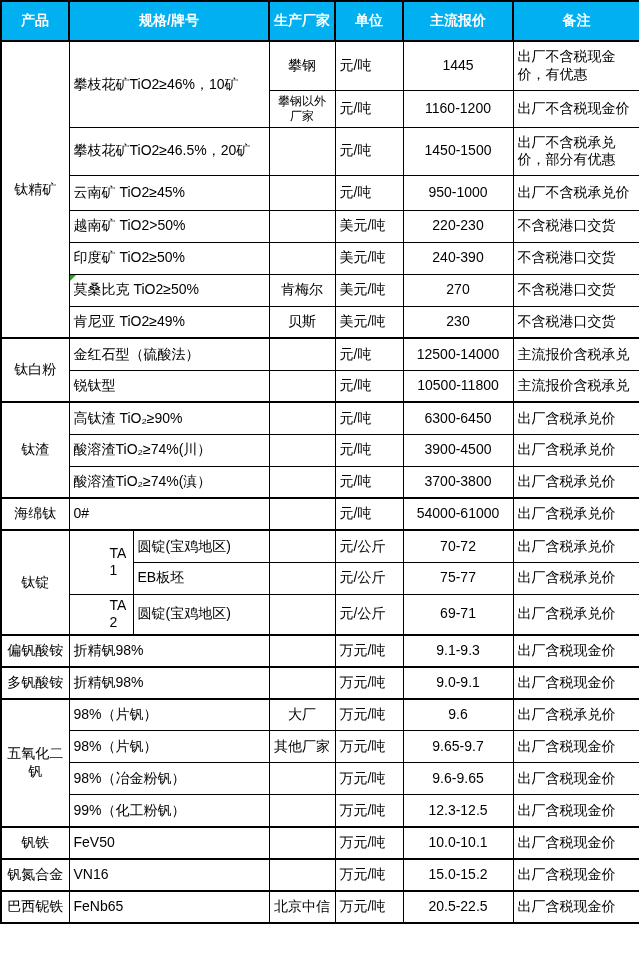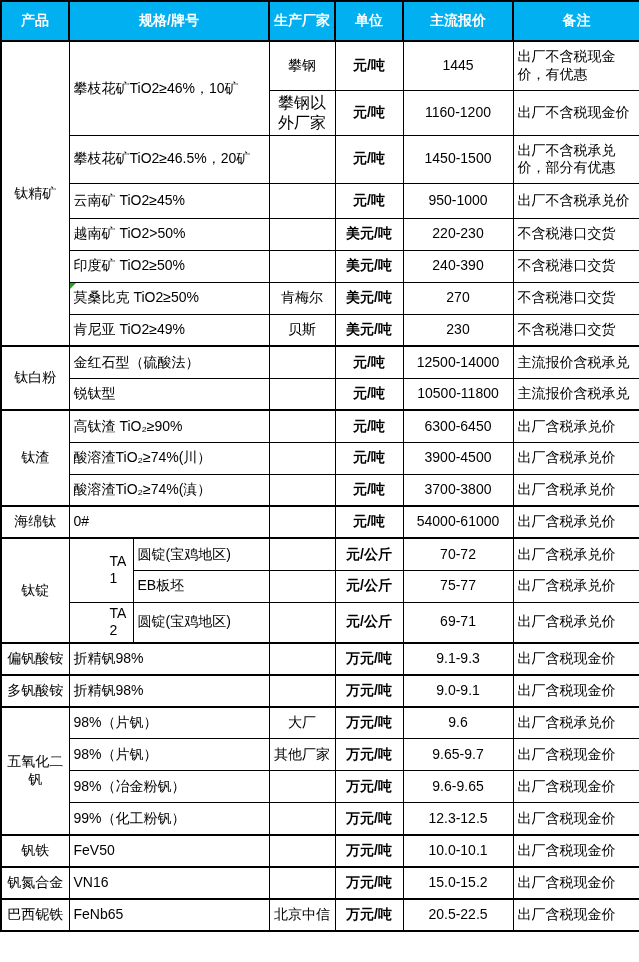--- a/index.html
+++ b/index.html
@@ -42,22 +42,22 @@
   tbody tr { height: 32px; }
   tr.h49 { height: 49px; }
   tr.h37 { height: 37px; }
   tr.h48 { height: 48px; }
   tr.h35 { height: 35px; }
   tr.grp > td { border-top-width: 2px; }
   td.product { text-align: center; }
   td.spec    { text-align: left; position: relative; }
   td.grade   { text-align: left; padding-left: 40px; }
   td.mfr     { text-align: center; margin-left: 36px; }
-  td.mfr.small { font-size: 16px; }
-  td.unit    { text-align: center; font-weight: bold; }
+  td.mfr.small { font-size: 12px; }
+  td.unit    { text-align: left; }
   td.price   { text-align: center; }
   td.remark  { text-align: left; }
   .marker {
     position: absolute;
     top: 0; left: 0;
     width: 0; height: 0;
     border-top: 6px solid var(--marker);
     border-right: 6px solid transparent;
   }
 </style>

